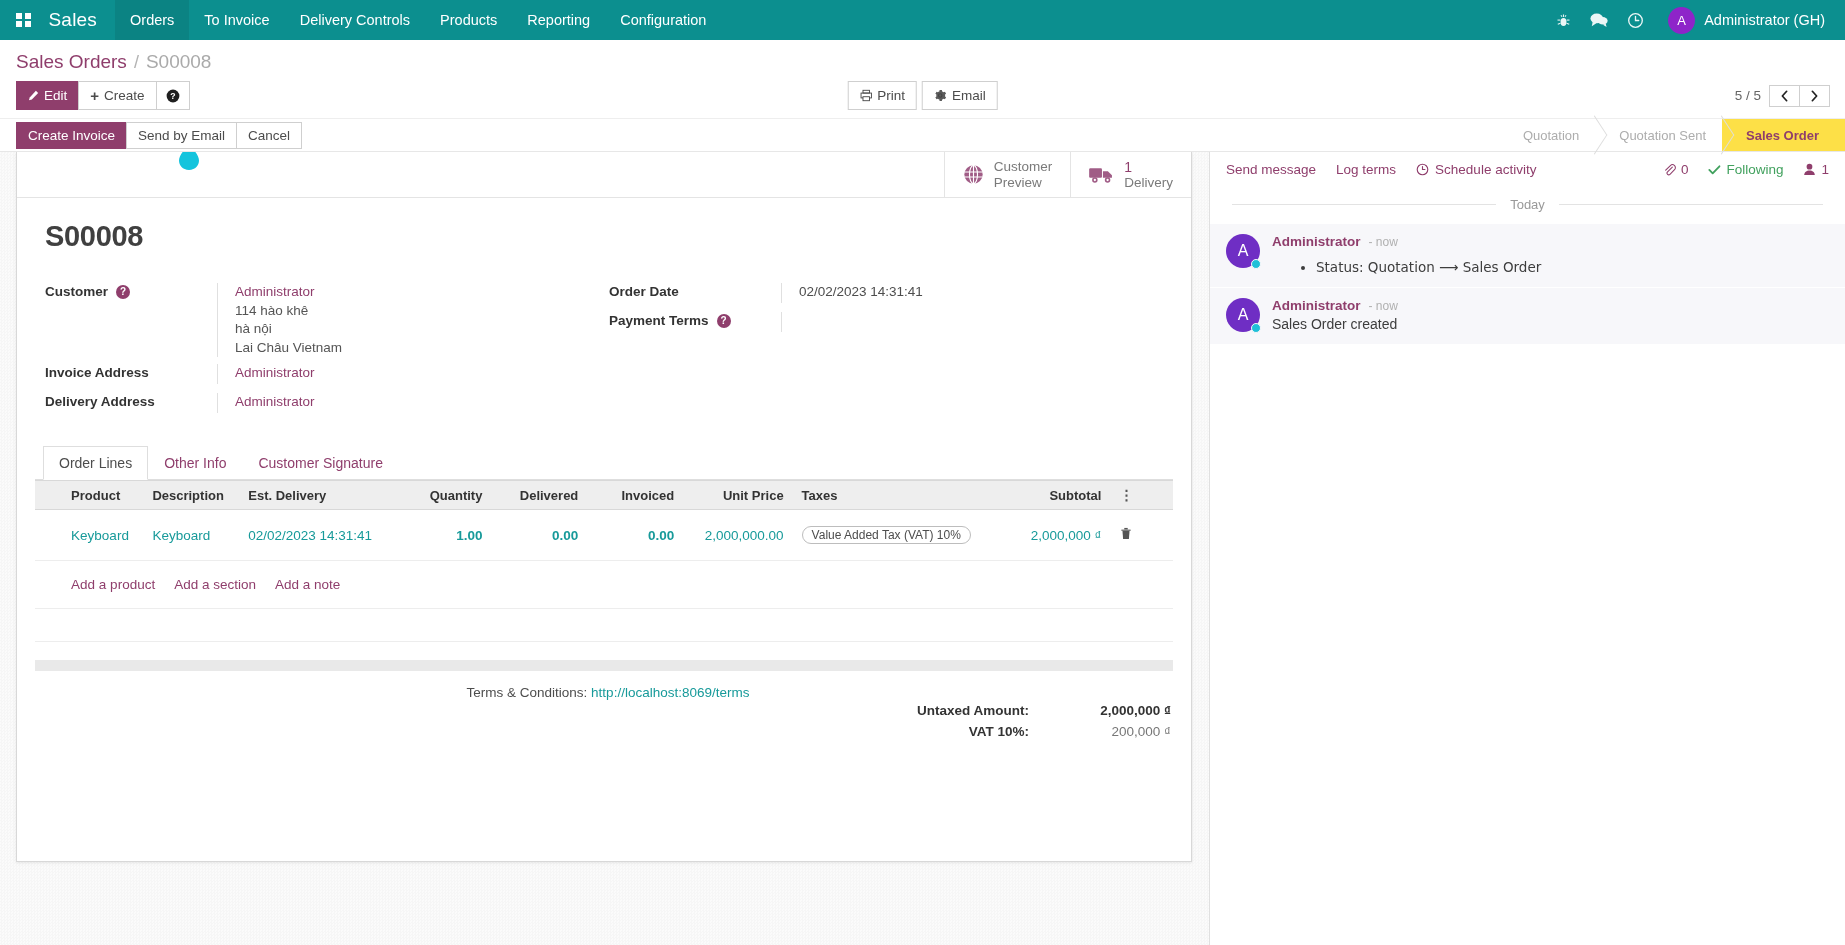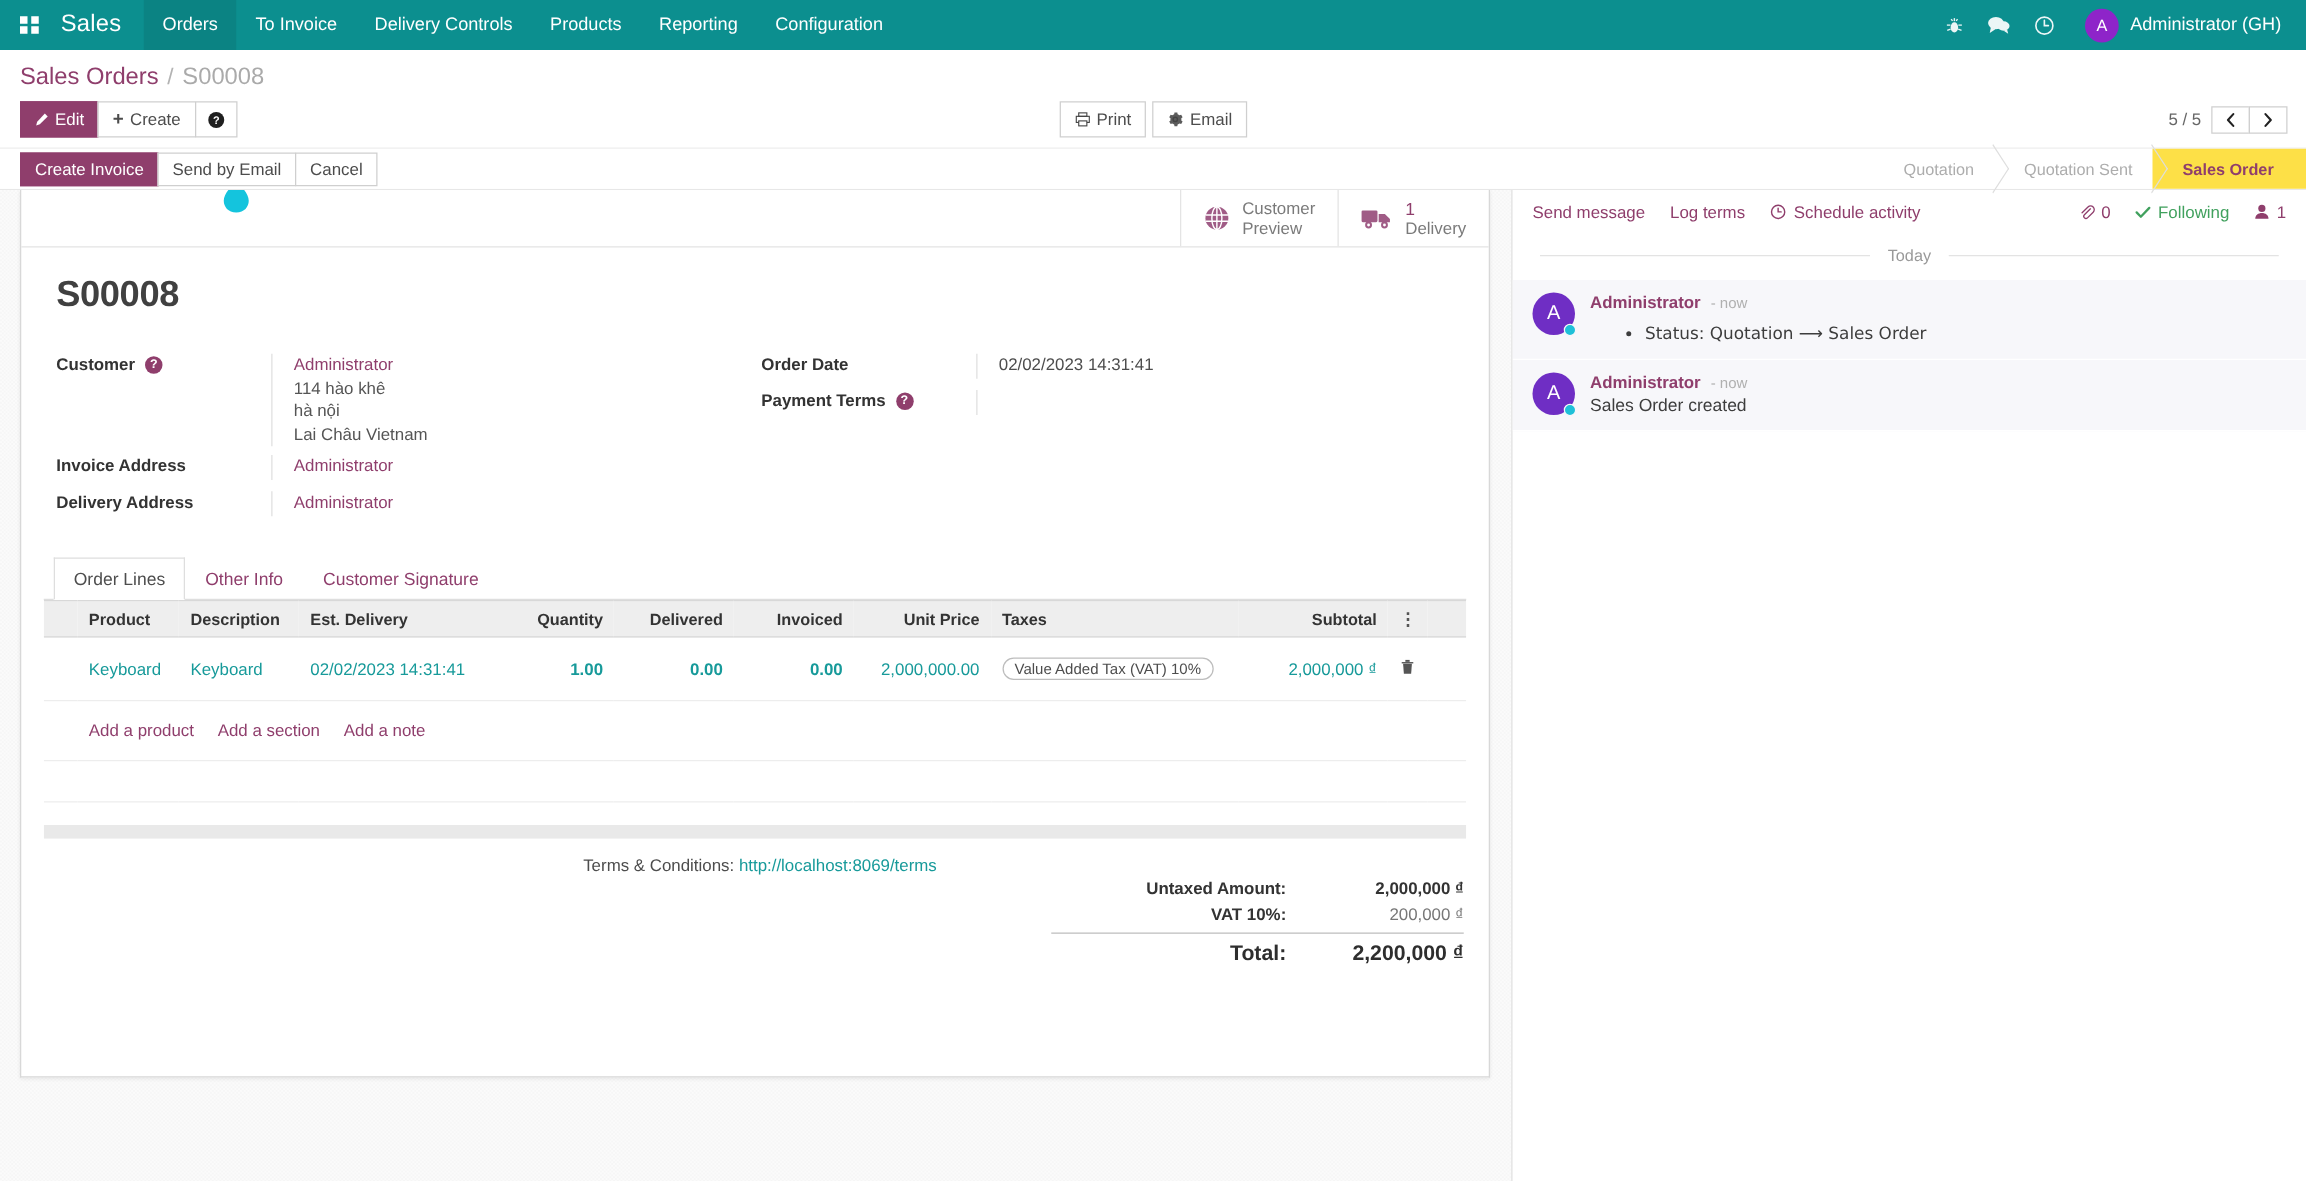--- a/index.html
+++ b/index.html
@@ -703,24 +703,20 @@
           </div>
           <div class="totals">
             <div class="tot-row">
               <span class="tot-label">Untaxed Amount:</span>
               <span class="tot-val">2,000,000 ₫</span>
             </div>
             <div class="tot-row">
               <span class="tot-label">VAT 10%:</span>
               <span class="tot-val light">200,000 ₫</span>
             </div>
-            <div class="tot-row grand">
-              <span class="tot-label">Total:</span>
-              <span class="tot-val">2,200,000 ₫</span>
-            </div>
           </div>
         </div>
 
       </div>
     </div>
   </div>
 
   <div class="chatter">
     <div class="chatter-topbar">
       <span class="ch-btn">Send message</span>

